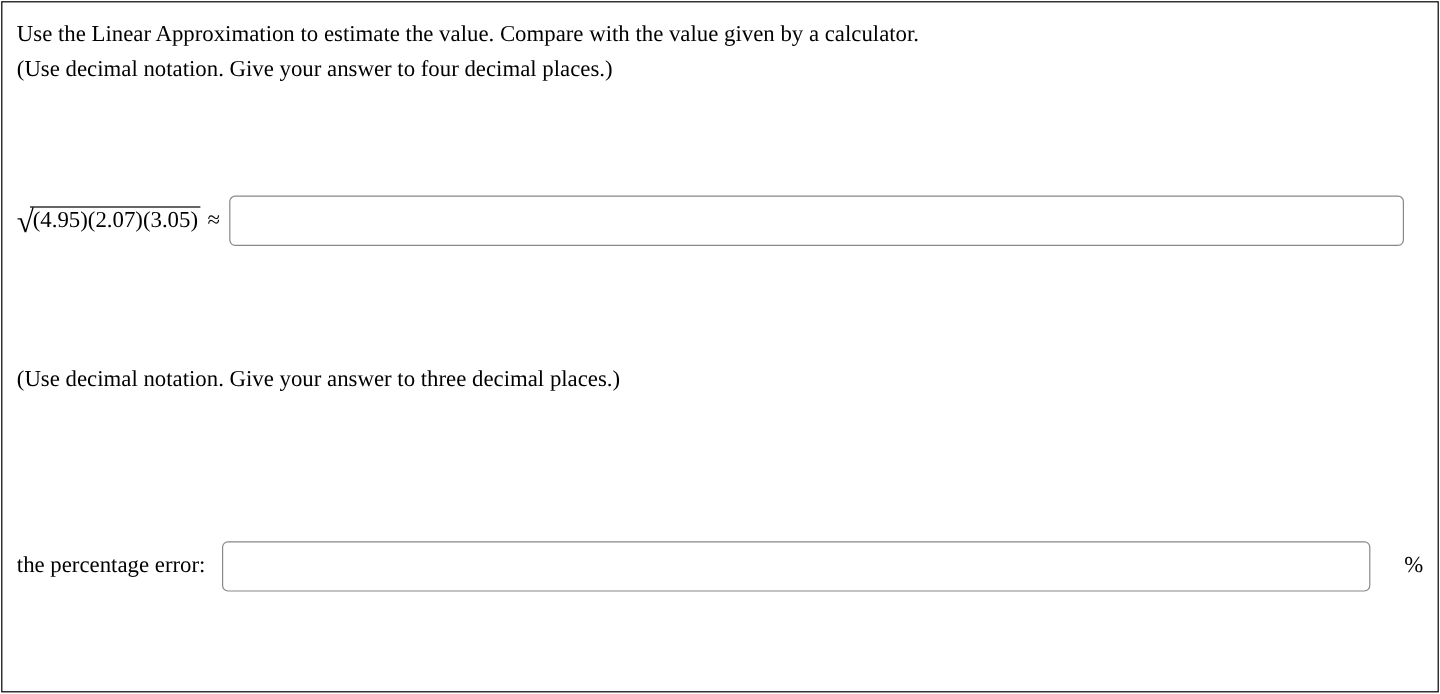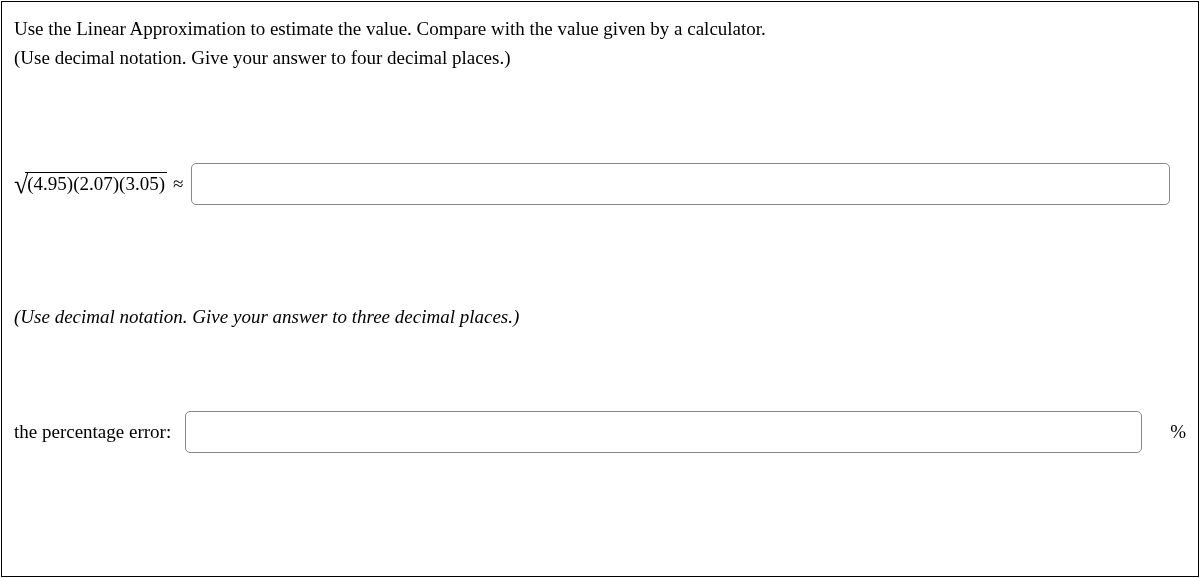--- a/index.html
+++ b/index.html
@@ -74,26 +74,25 @@
     .mid-block {
       margin-top: 98px;
     }
     .mid-p1 {
       margin: 0;
       line-height: 1.5;
     }
     .mid-p2 {
       margin: 14px 0 0 0;
       line-height: 1.5;
-      font-style: italic;
     }
     .row2 {
       display: flex;
       align-items: center;
-      margin-top: 80px;
+      margin-top: 120px;
       justify-content: center;
     }
     .label2 {
       white-space: nowrap;
       margin-right: 14px;
     }
     .percent-sign {
       margin-left: 12px;
       font-size: 19px;
     }

